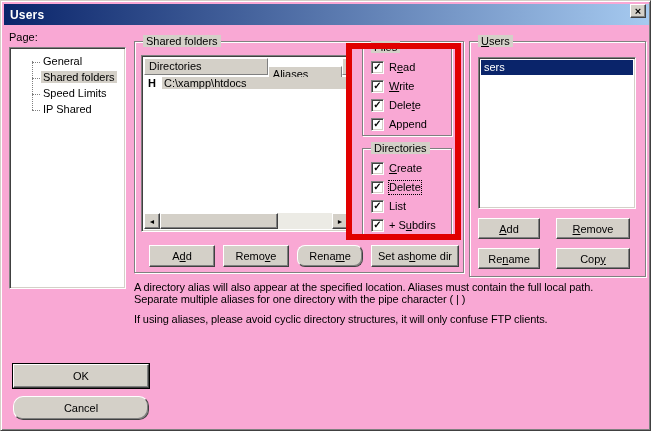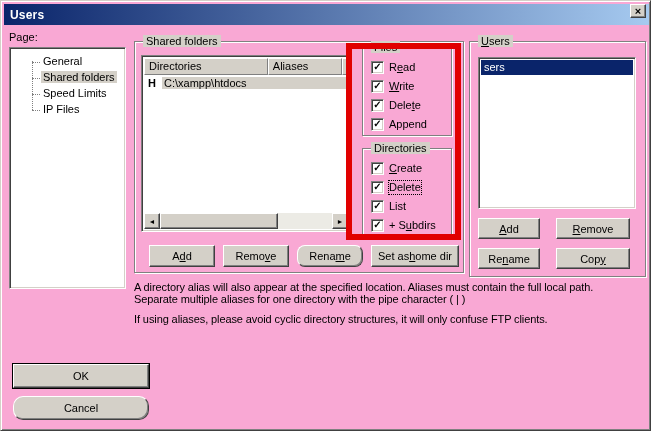--- a/index.html
+++ b/index.html
@@ -59,21 +59,21 @@
 
   
   .sf-group { left: 133px; top: 40px; width: 330px; height: 232px; }
   .folder-list { position: absolute; left: 6px; top: 13px; width: 210px; height: 177px; }
   .listbody { position: absolute; inset: 2px; overflow: hidden; display: flex; flex-direction: column; }
   .hdr { display: flex; height: 17px; flex: none; }
   .hcell {
     background: #d4d0c8; border: 1px solid; border-color: #ffffff #808080 #808080 #ffffff;
     padding: 1px 0 0 4px; height: 17px; overflow: hidden; white-space: nowrap;
   }
-  .hc-dir { width: 127px; } .hc-alias { width: 76px; } .hc-fill { flex: 1; }
+  .hc-dir { width: 127px; } .hc-alias { width: 76px; margin-top: 8px; } .hc-fill { flex: 1; }
   .frow { display: flex; align-items: center; height: 16px; padding-left: 4px; }
   .frow .hmark { font-weight: bold; width: 12px; }
   .frow .fpath { flex: 1; background: #d4d0c8; padding: 0 2px; margin-left: 2px; white-space: nowrap; }
   .hscroll { position: absolute; left: 2px; right: 2px; bottom: 2px; height: 16px; display: flex; }
   .sarrow { width: 16px; height: 16px; font-size: 7px; flex: none; }
   .sthumb { width: 118px; height: 16px; flex: none; }
   .strack { flex: 1; background: #ecebe5; }
 
   .sf-btn { position: absolute; top: 203px; height: 22px; }
   .sf-add    { left: 14px;  width: 66px; }
@@ -132,21 +132,21 @@
     <div class="titem">
       <span class="tlabel">General</span>
     </div>
     <div class="titem">
       <span class="tlabel sel">Shared folders</span>
     </div>
     <div class="titem">
       <span class="tlabel">Speed Limits</span>
     </div>
     <div class="titem">
-      <span class="tlabel">IP Files</span>
+      <span class="tlabel">IP Shared</span>
     </div>
   </div>
 
   <div class="group sf-group">
     <span class="grouptitle">Shared folders</span>
 
     <div class="sunken folder-list">
       <div class="listbody">
         <div class="hdr">
           <span class="hcell hc-dir">Directories</span>

